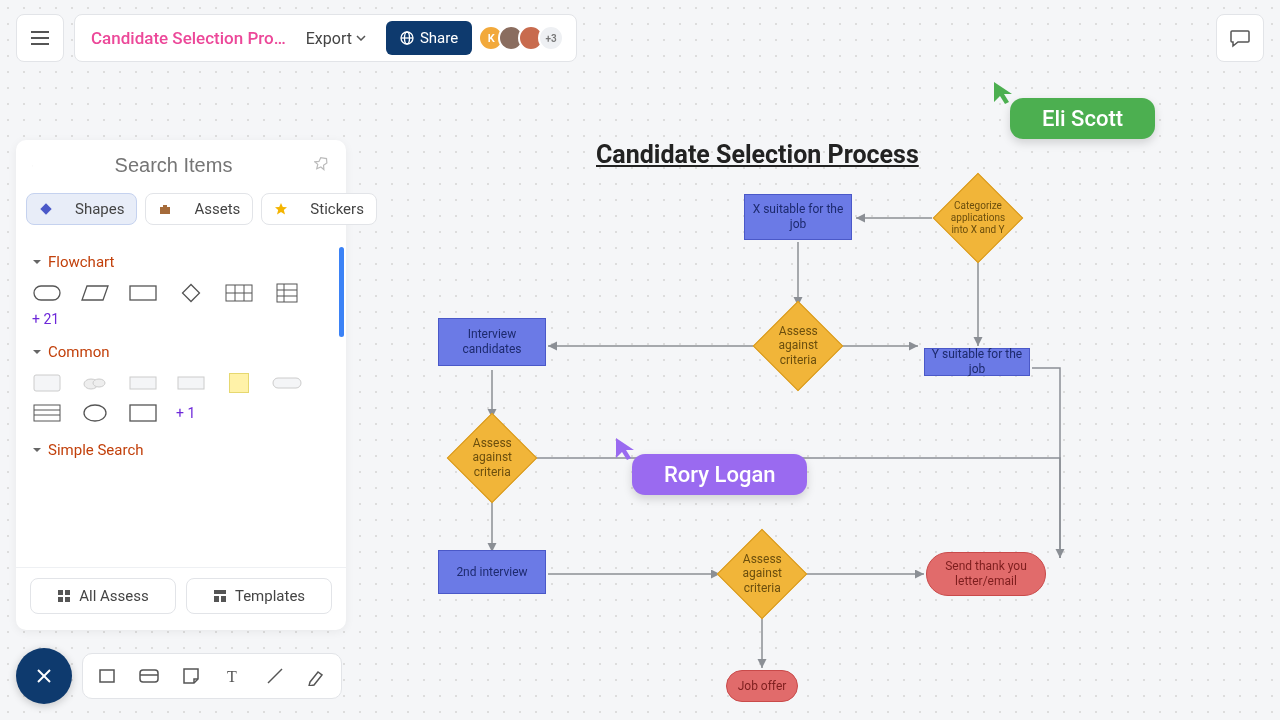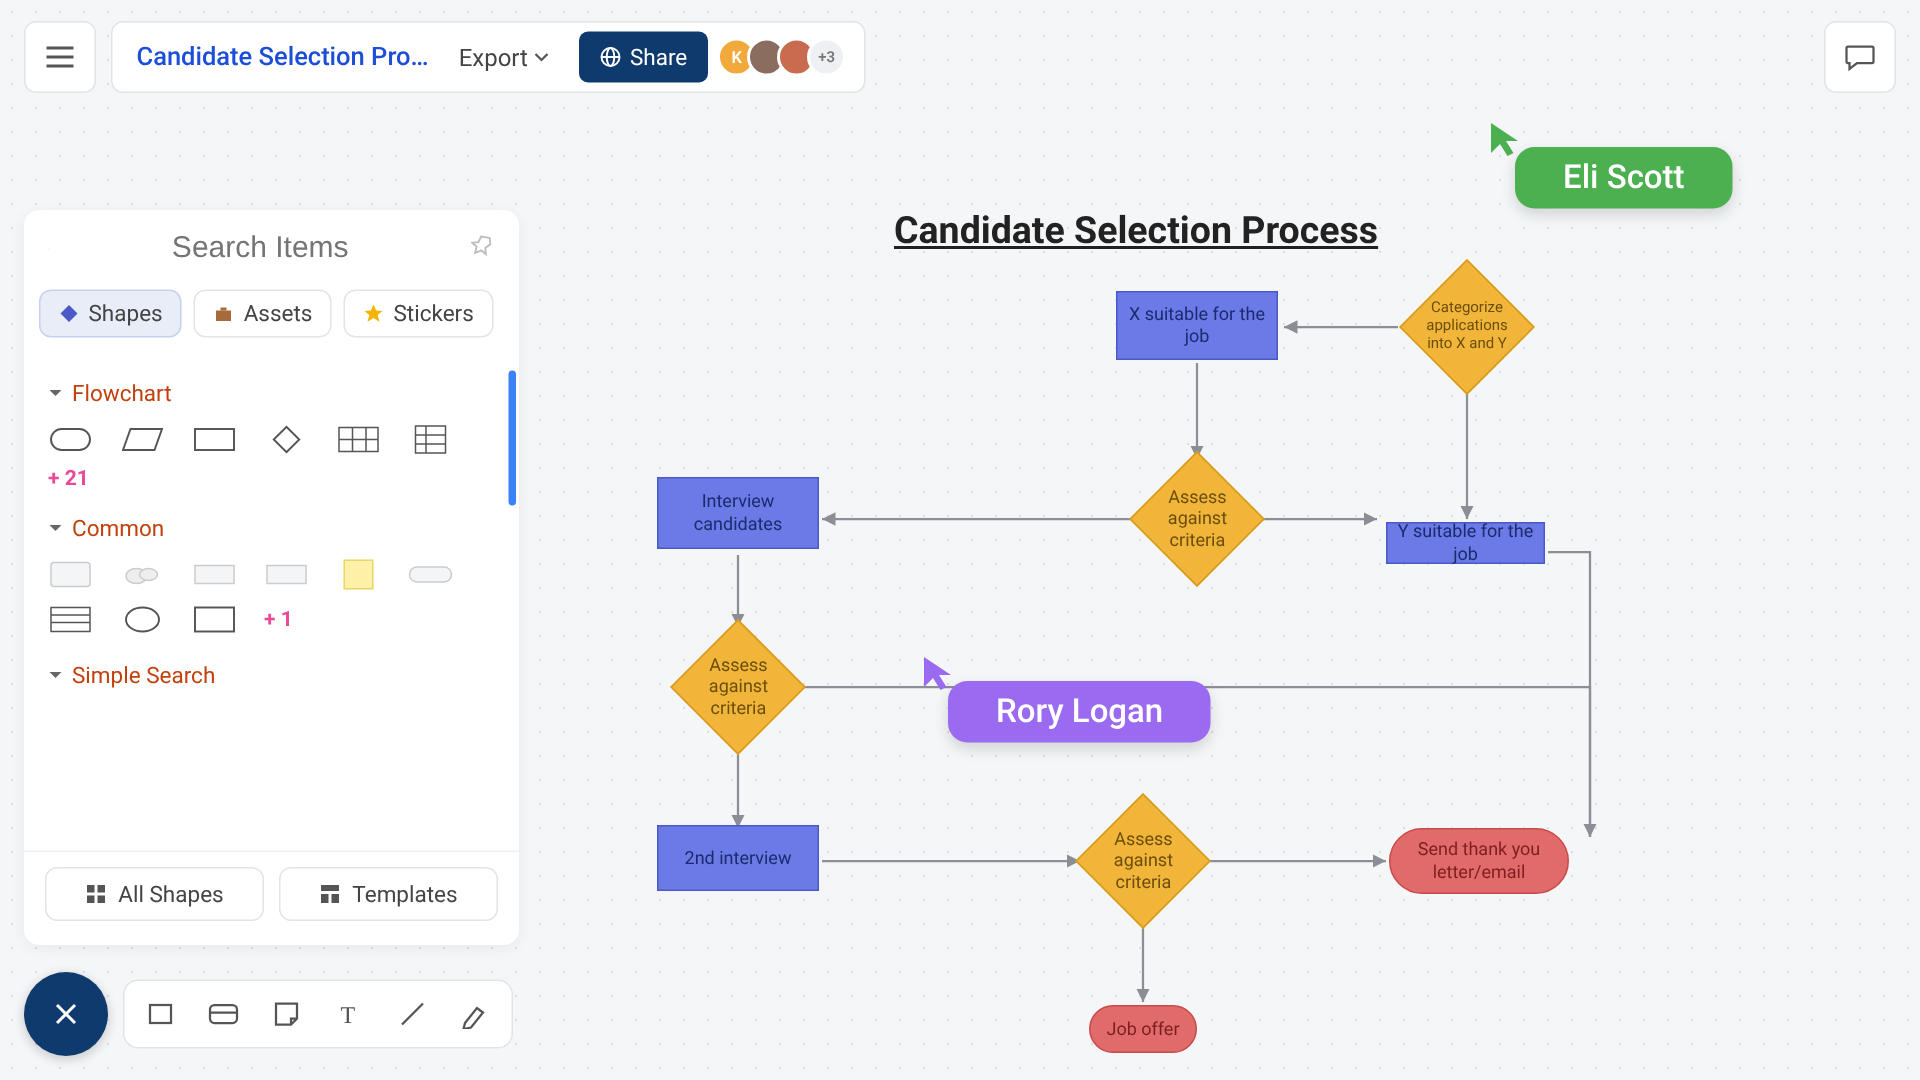--- a/index.html
+++ b/index.html
@@ -24,21 +24,21 @@
     background: #fff; border: 1px solid #e2e4e8; border-radius: 8px;
     display: flex; align-items: center; justify-content: center;
     cursor: pointer;
   }
   .hamburger svg { width: 20px; height: 16px; }
   .title-box {
     height: 48px; background: #fff; border: 1px solid #e2e4e8; border-radius: 8px;
     display: flex; align-items: center; padding: 0 12px 0 16px;
     gap: 12px;
   }
-  .doc-title { font-size: 17px; color: #1d4ed8; font-weight: 500; max-width: 200px; white-space: nowrap; overflow: hidden; text-overflow: ellipsis;}
+  .doc-title { font-size: 17px; color: #ec4899; font-weight: 500; max-width: 200px; white-space: nowrap; overflow: hidden; text-overflow: ellipsis;}
   .export { display: flex; gap: 4px; align-items: center; color: #444; cursor:pointer; padding: 0 8px;}
   .share-btn {
     background: #0e3a6e; color: #fff; border-radius: 6px;
     padding: 8px 14px; display: flex; gap: 6px; align-items: center; font-size: 15px; cursor:pointer;
   }
   .avatars { display: flex; align-items: center; gap: -6px; }
   .avatar {
     width: 26px; height: 26px; border-radius: 50%; border: 2px solid #fff;
     margin-left: -6px; display:flex;align-items:center;justify-content:center;font-size:11px;font-weight:600;color:#fff;
   }
@@ -61,37 +61,37 @@
     box-shadow: 0 2px 10px rgba(0,0,0,0.06);
     display: flex; flex-direction: column;
   }
   .search-row { display:flex; align-items:center; padding: 14px 16px 10px; gap:8px; }
   .search-row input {
     border:none; outline:none; font-size:20px; flex:1; color:#14532d;text-align:center;
   }
   .pin-icon { color:#aaa; cursor:pointer;}
   .tabs { display:flex; gap:8px; padding: 6px 10px 12px 10px; }
   .tab {
-    display:flex; gap:6px; align-items:center;
+    display:flex; gap:22px; align-items:center;
     border:1px solid #e2e4e8; border-radius:8px; padding:6px 12px;
     font-size:15px; color:#444; cursor:pointer; background:#fff;
   }
   .tab.active { background:#e8edf8; border-color:#c5d2ef;}
   .tab svg { width:14px; height:14px; }
 
   .panel-body { flex:1; overflow:auto; padding: 0 16px 8px; position:relative;}
   .scrollbar-fake { position:absolute; right:2px; top:10px; width:5px; height:90px; background:#3b82f6; border-radius:3px;}
   .section-title {
     display:flex; gap:6px; align-items:center; font-size:15px; color:#c2410c;
     margin: 16px 0 10px; cursor:pointer;
   }
   .section-title svg { width:10px;height:10px;}
   .shape-grid { display:flex; flex-wrap:wrap; gap:18px; align-items:center; margin-bottom:6px;}
   .shape-cell { width:30px;height:24px;display:flex;align-items:center;justify-content:center;cursor:pointer;}
-  .more-count { font-size:14px; color:#ec4899; margin-top:6px;font-weight:bold;}
+  .more-count { font-size:14px; color:#6d28d9; margin-top:6px;}
   .sticky-sq { width:20px;height:20px;background:#fff2a8;border:1px solid #e6d870;}
 
   .panel-footer { display:flex; gap:10px; padding: 10px 14px 16px; border-top:1px solid #eef0f3;}
   .footer-btn {
     flex:1; border:1px solid #e2e4e8; border-radius:8px; padding:8px 10px;
     display:flex; gap:8px; align-items:center; justify-content:center;
     font-size:15px; color:#444; cursor:pointer; background:#fff;
   }
 
   
@@ -332,21 +332,21 @@
     </div>
   </div>
   <div class="panel-footer">
     <div class="footer-btn">
       <svg width="14" height="14" viewBox="0 0 14 14">
           <rect x="1" y="1" width="5" height="5" fill="#555"></rect>
           <rect x="8" y="1" width="5" height="5" fill="#555"></rect>
           <rect x="1" y="8" width="5" height="5" fill="#555"></rect>
           <rect x="8" y="8" width="5" height="5" fill="#555"></rect>
         </svg>
-      <span>All Shapes</span>
+      <span>All Assess</span>
     </div>
     <div class="footer-btn">
       <svg width="14" height="14" viewBox="0 0 14 14">
           <rect x="1" y="1" width="12" height="4" fill="#555"></rect>
           <rect x="1" y="7" width="5" height="6" fill="#555"></rect>
           <rect x="8" y="7" width="5" height="6" fill="#555"></rect>
         </svg>
       <span>Templates</span>
     </div>
   </div>

